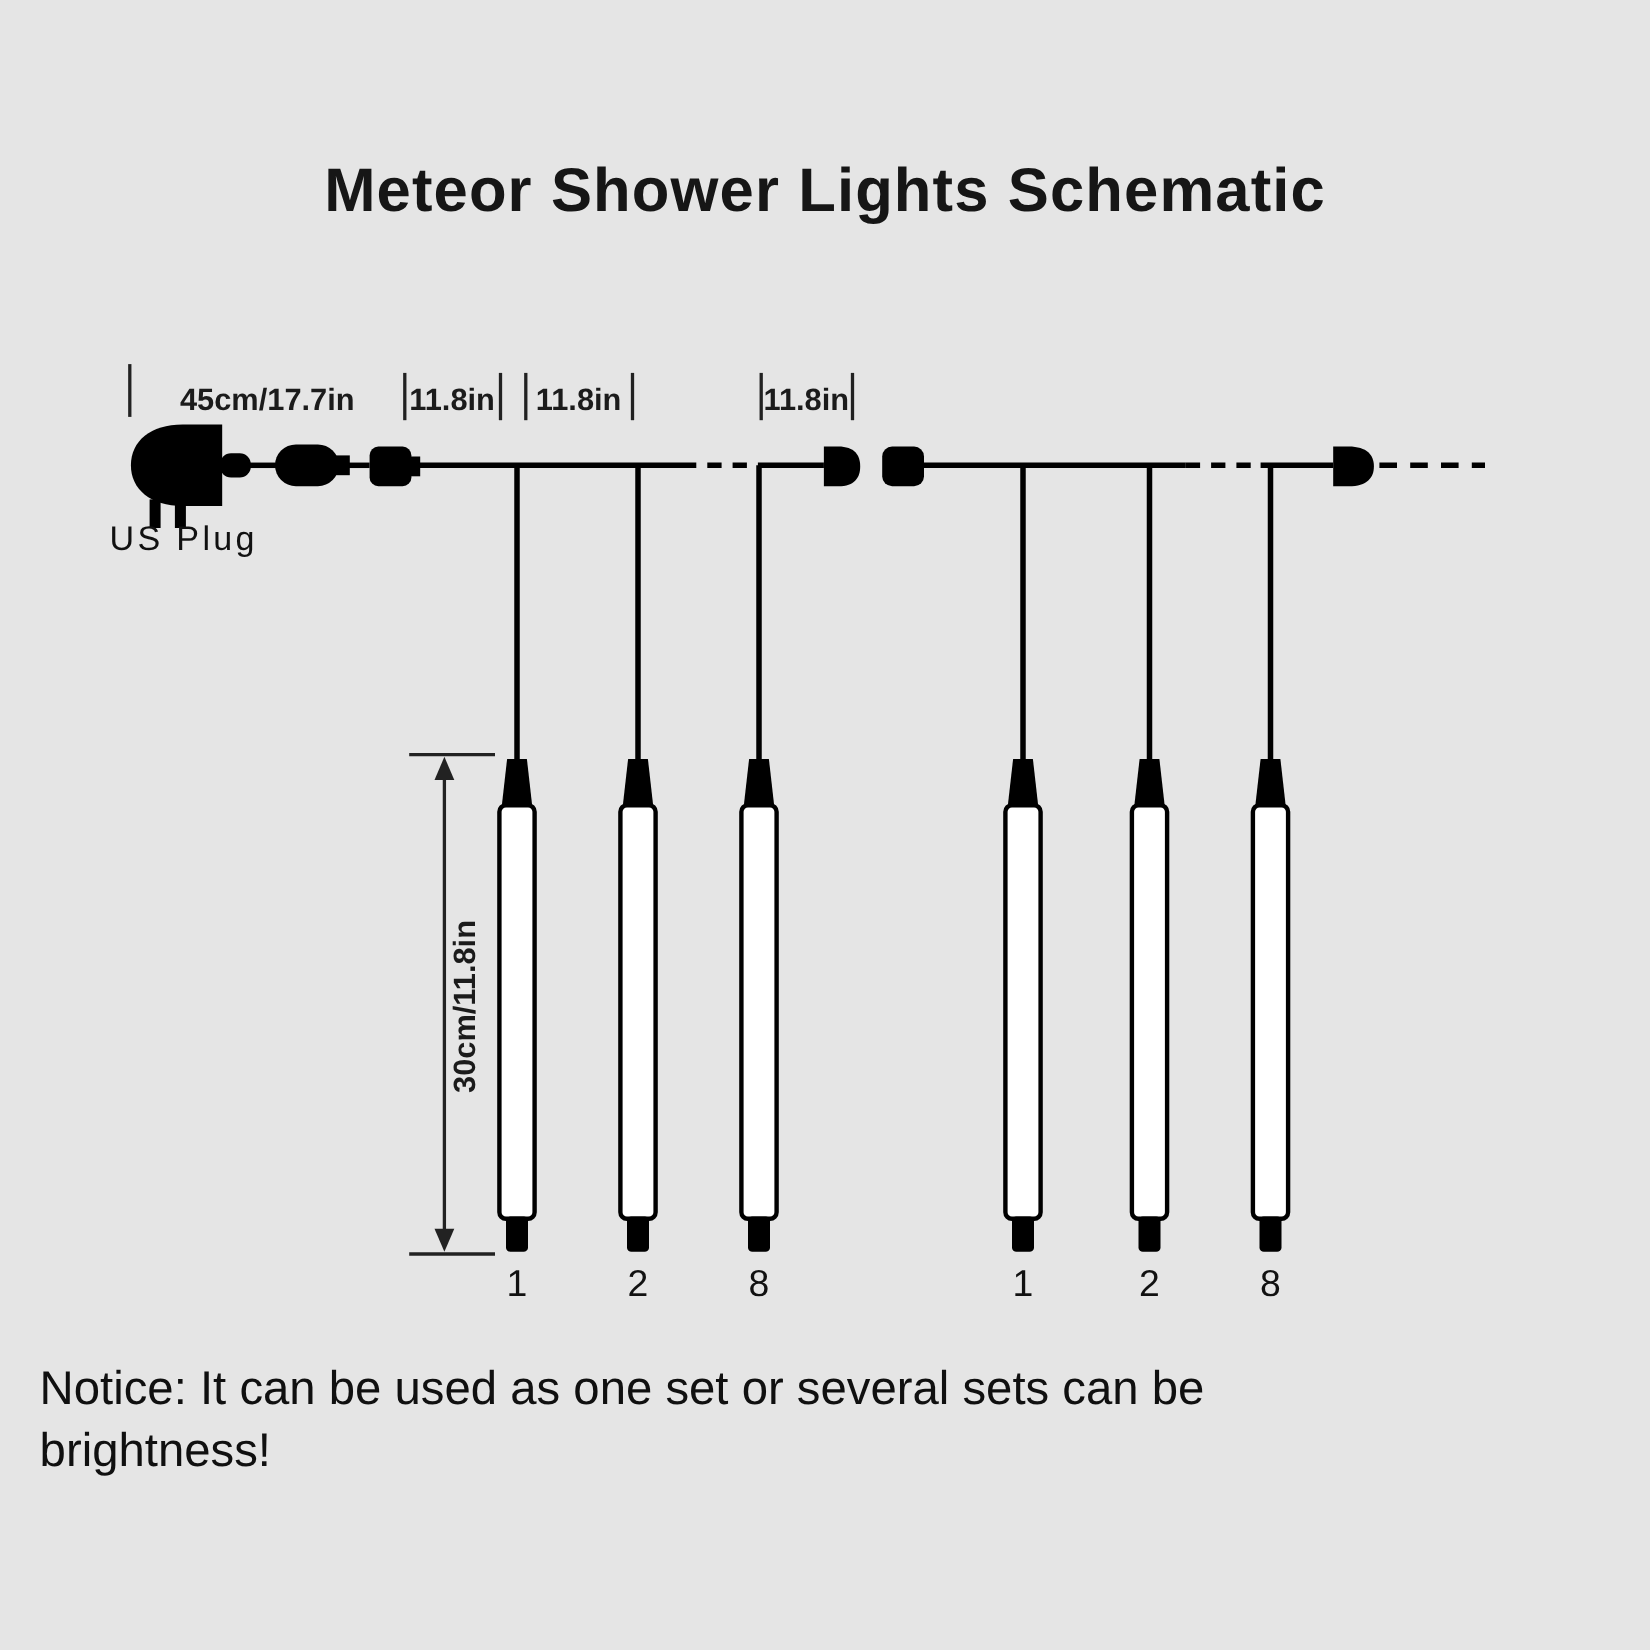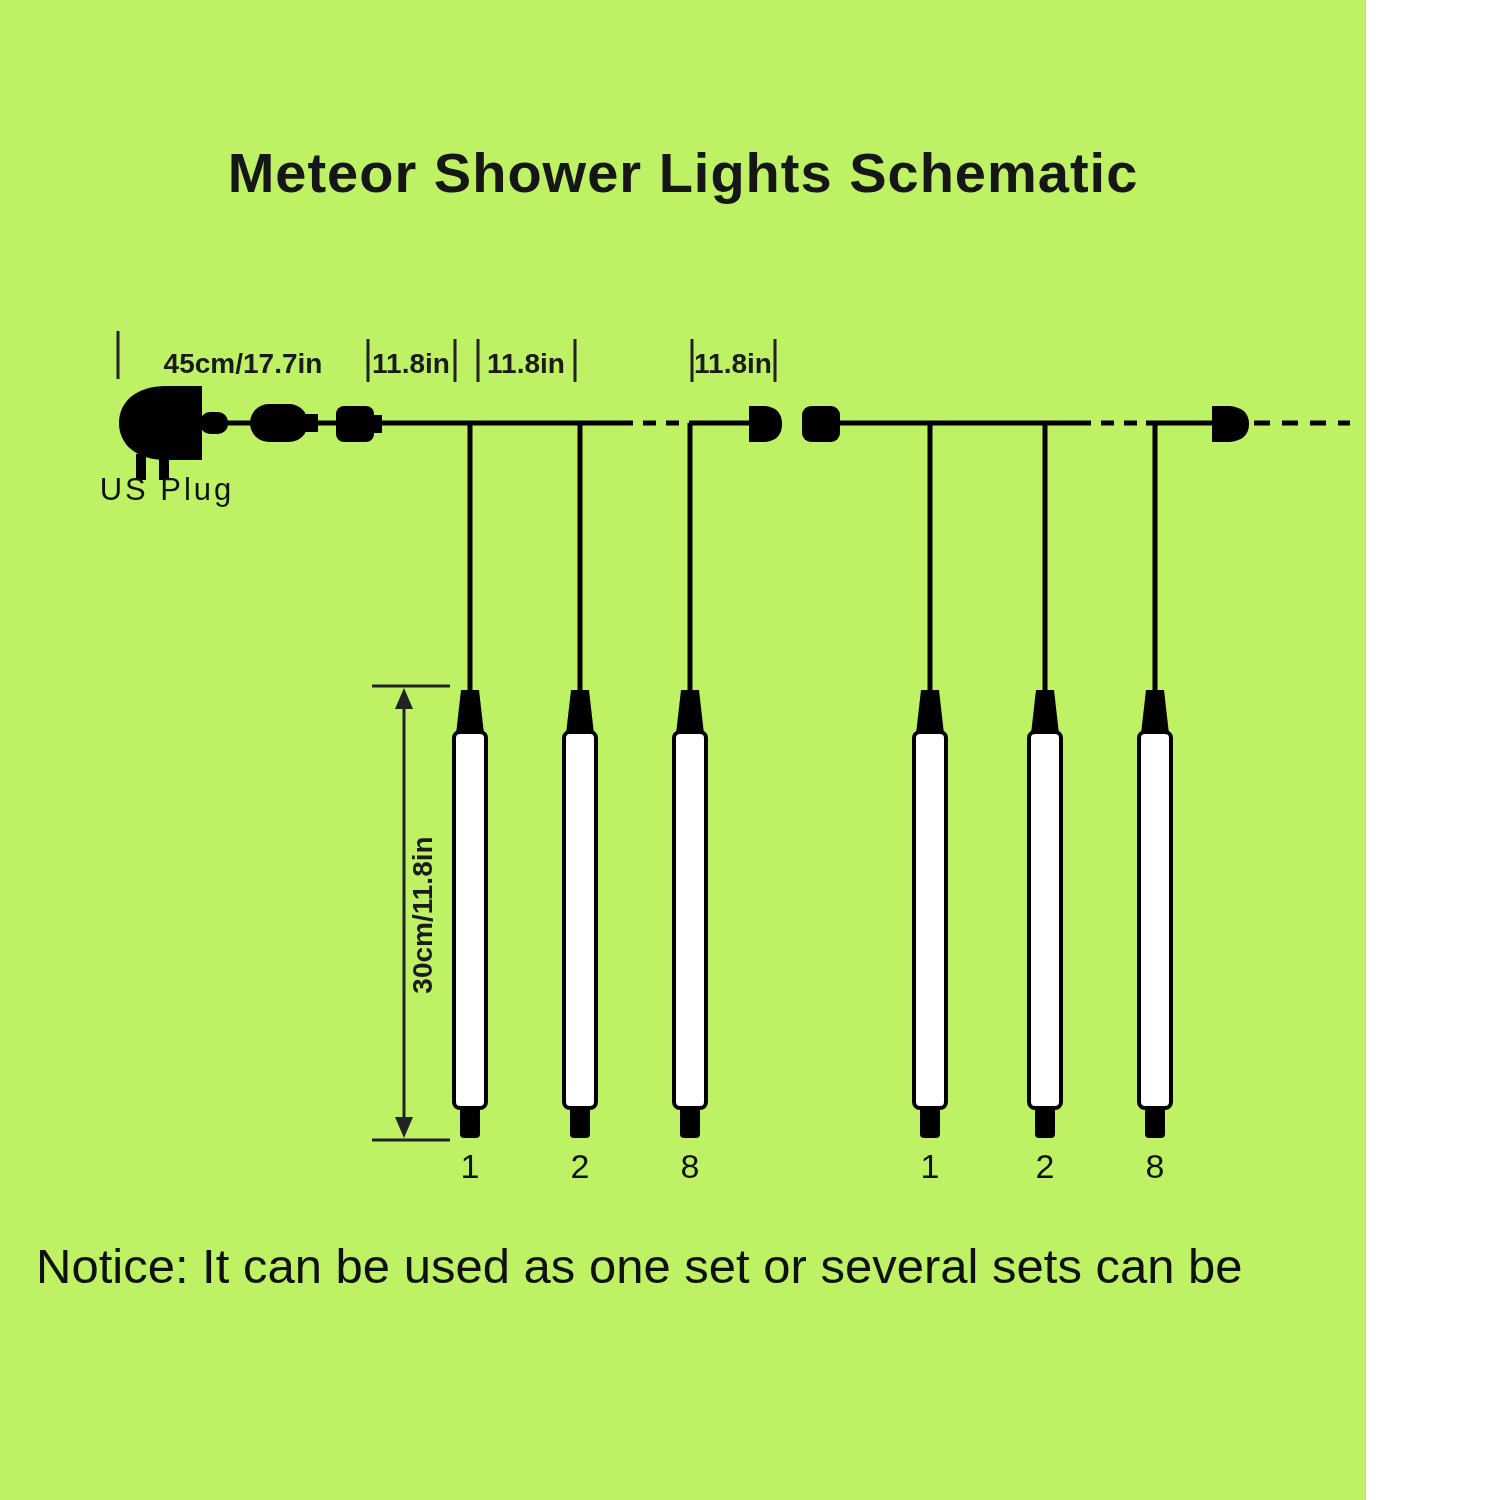--- a/index.html
+++ b/index.html
@@ -1,30 +1,30 @@
 <!DOCTYPE html>
 <html><head>
 <meta charset="utf-8">
 <style>
   * { margin:0; padding:0; box-sizing:border-box; }
   html,body { background:#ffffff; }
   body { font-family:"Liberation Sans", sans-serif; }
-  .page { position:relative; width:1366px; height:1500px; background:#bef264; overflow:hidden; }
+  .page { position:relative; width:1500px; height:1500px; background:#e5e5e5; overflow:hidden; }
   .title {
     position:absolute; top:140px; left:0; width:100%;
     text-align:center; font-size:56px; font-weight:700;
     color:#161616; letter-spacing:1px;
   }
   .schematic { position:absolute; left:0; top:0; width:1500px; height:1500px; }
   .dim-text  { font-size:28px; font-weight:600; fill:#1b1b1b; text-anchor:middle; }
   .plug-text { font-size:31px; fill:#111; text-anchor:middle; letter-spacing:3px; }
   .num-text  { font-size:34px; fill:#111; text-anchor:middle; }
   .notice {
     position:absolute; left:36px; top:1234px; width:1445px;
-    font-size:49px; color:#101010; line-height:1.33;
+    font-size:43px; color:#101010; line-height:1.33;
   }
   .notice p { white-space:nowrap; }
 </style>
 </head>
 <body>
 
 <div class="page">
 
   <h1 class="title">Meteor Shower Lights Schematic</h1>
 
@@ -142,15 +142,16 @@
       <line x1="404" y1="700" x2="404" y2="1126"></line>
     </g>
     <path d="M404,688 L395,709 L413,709 Z" fill="#222222"></path>
     <path d="M404,1138 L395,1117 L413,1117 Z" fill="#222222"></path>
     <text class="dim-text" x="432" y="915" transform="rotate(-90 432 915)">30cm/11.8in</text>
 
   </svg>
 
   <div class="notice">
     <p><span>Notice: It can be used as one set or several sets can be</span><span class="hl" style="color: rgb(255, 0, 0);"></span><span></span></p>
+    <p><span>brightness!</span><span class="hl" style="color: rgb(255, 0, 0);"></span><span></span></p>
   </div>
 
 </div>
 
 </body></html>

